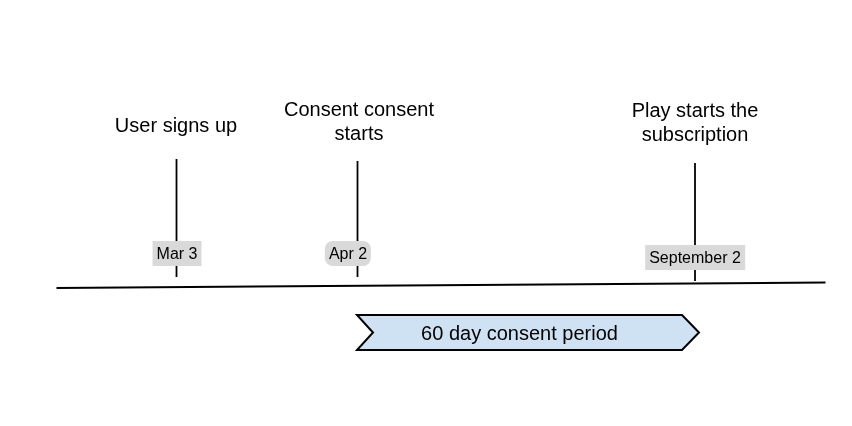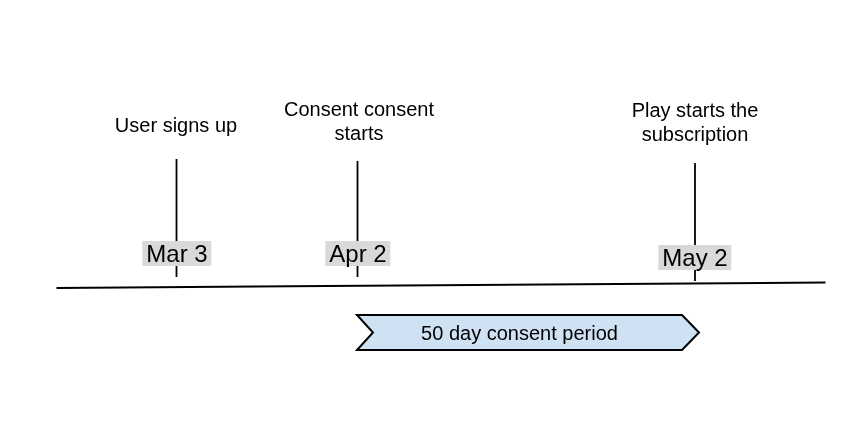--- a/index.html
+++ b/index.html
@@ -31,29 +31,29 @@
     line-height: 24px;
     color: #000000;
   }
   .event-label.e1 { left: 52px;  top: 113px; width: 200px; }
   .event-label.e2 { left: 250px; top: 97px;  width: 170px; }
   .event-label.e3 { left: 581px; top: 98px;  width: 180px; }
   .date-label {
     position: absolute;
     transform: translateX(-50%);
     background: #d9d9d9;
-    font-size: 24px;
+    font-size: 16px;
     line-height: 25px;
     padding: 0 4px;
     white-space: nowrap;
     text-align: center;
     color: #000000;
   }
   .date-label.d1 { left: 153px; top: 241px; }
-  .date-label.d2 { left: 334px; top: 241px; }
+  .date-label.d2 { left: 324px; top: 241px; border-radius: 8px; }
   .date-label.d3 { left: 671px; top: 245px; }
   .banner-label {
     position: absolute;
     left: 333px;
     top: 321px;
     width: 325px;
     text-align: center;
     font-size: 20px;
     line-height: 24px;
     color: #000000;
@@ -74,17 +74,17 @@
 
     <path d="M333,315 L658,315 L675,332.5 L658,350 L333,350 L349,332.5 Z" stroke="#000000" stroke-width="2" stroke-linejoin="miter" fill="#cfe2f3"></path>
   </svg>
 
   <div class="event-label e1">User signs up</div>
   <div class="event-label e2">Consent consent starts</div>
   <div class="event-label e3">Play starts the subscription</div>
 
   <div class="date-label d1">Mar 3</div>
   <div class="date-label d2">Apr 2</div>
-  <div class="date-label d3">May 2</div>
+  <div class="date-label d3">September 2</div>
 
-  <div class="banner-label">50 day consent period</div>
+  <div class="banner-label">60 day consent period</div>
 
 </div>
 
 </body></html>

